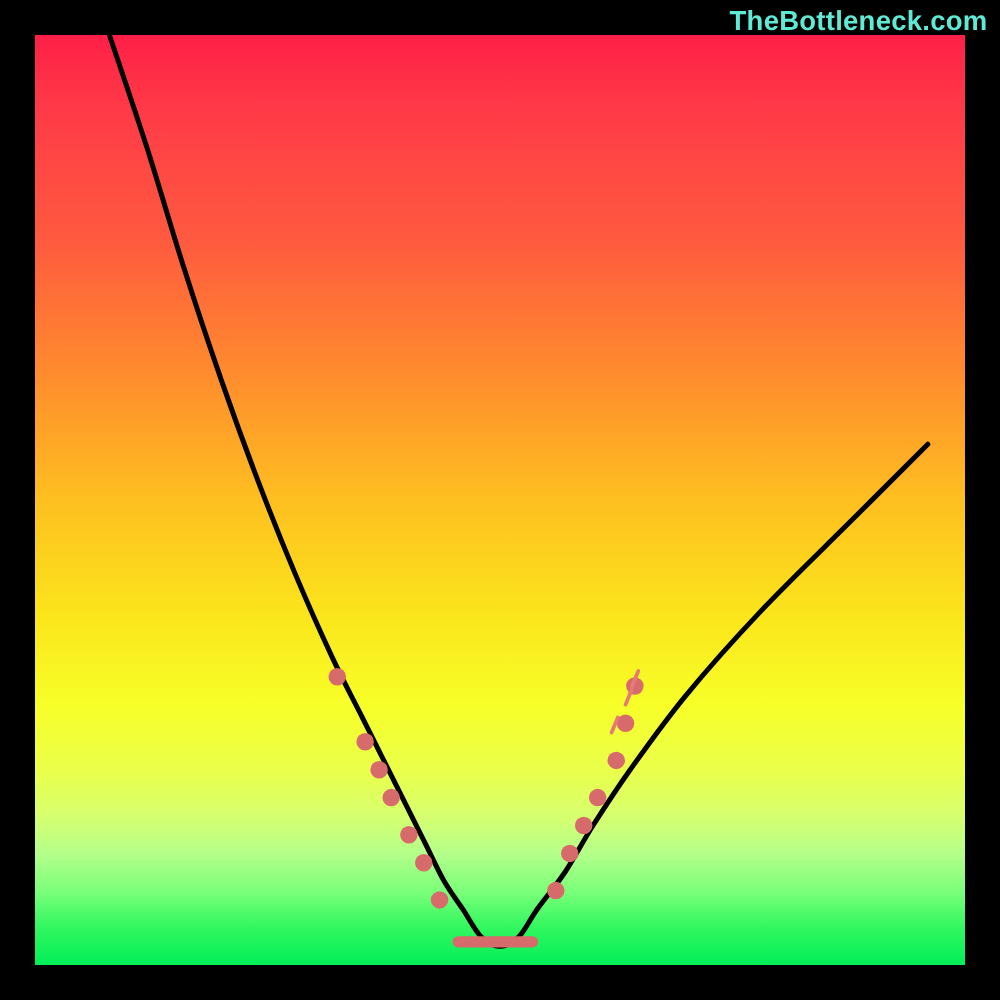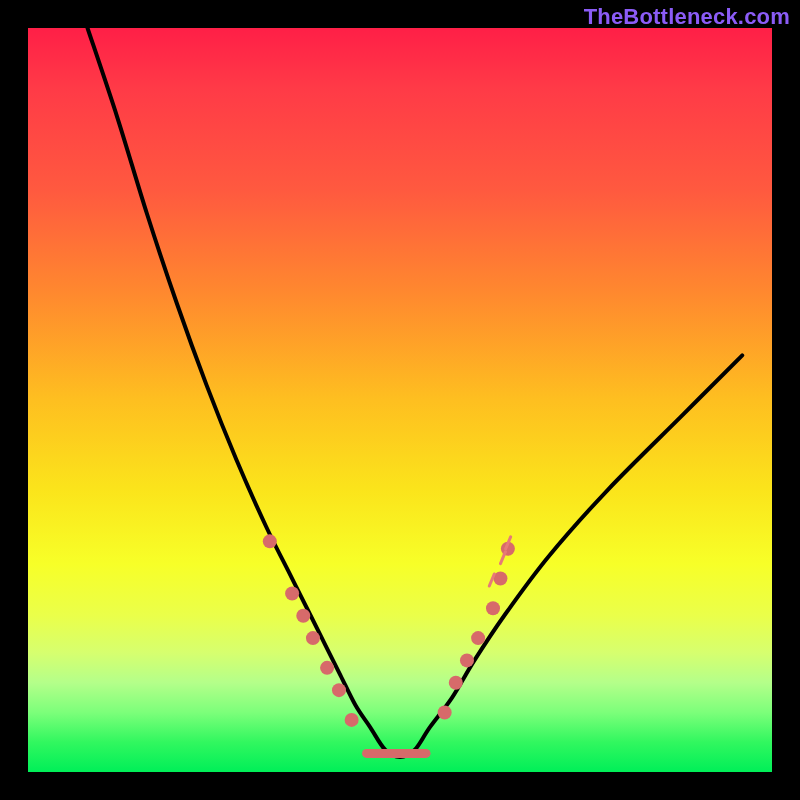--- a/index.html
+++ b/index.html
@@ -45,21 +45,21 @@
       #b4ff8a 88%,
       #7cff7a 92%,
       #31f75f 96%,
       #00ef58 100%
     );
   }
   .watermark {
     position: absolute;
     top: 4px;
     right: 10px;
-    color: #8b5cf6;
+    color: #5eead4;
     font-size: 22px;
     font-weight: 600;
     letter-spacing: .2px;
     user-select: none;
   }
   svg.curve {
     position: absolute;
     inset: 0;
   }
   .dot {

